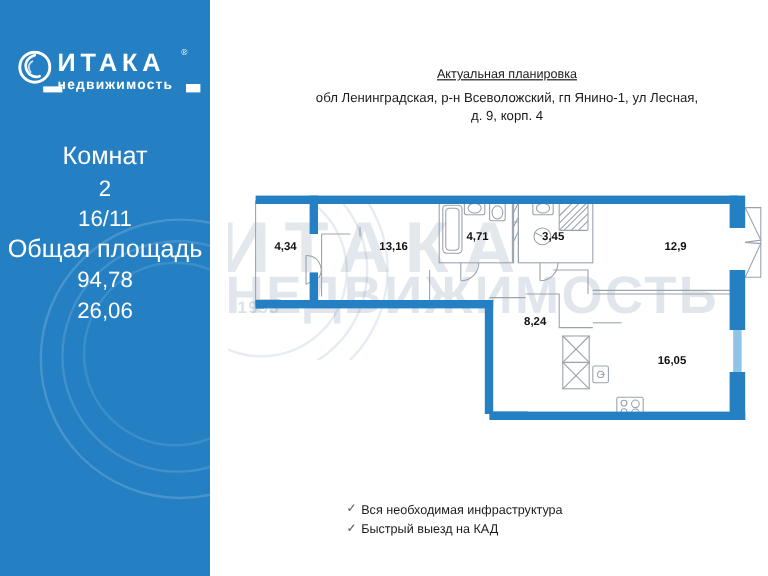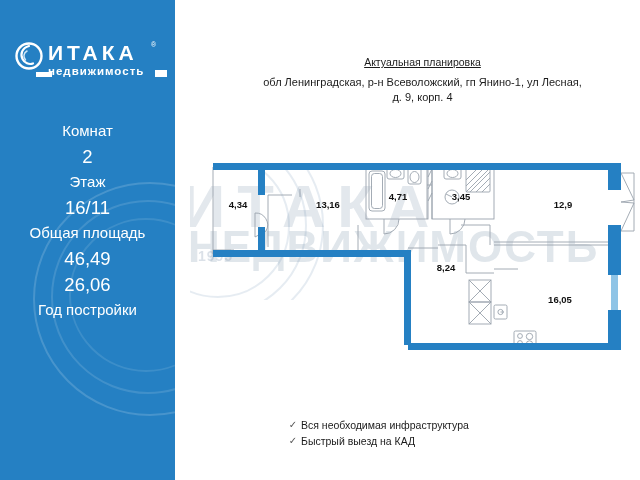--- a/index.html
+++ b/index.html
@@ -41,21 +41,21 @@
     white-space:nowrap;
   }
   #logo .bar-l{position:absolute;left:22px;top:32px;width:16px;height:5px;background:#fff;}
   #logo .bar-r{position:absolute;left:141px;top:30px;width:12px;height:7px;background:#fff;}
 
   
   #specs{
     position:absolute;left:0;top:118px;width:175px;
     text-align:center;color:#ffffff;
   }
-  #specs .row{font-size:15px;line-height:25.6px;white-space:nowrap;}
+  #specs .row{font-size:21px;line-height:25.6px;white-space:nowrap;}
   #specs .row.v{font-size:18.5px;}
 
   
   #content{position:absolute;left:190px;top:0;width:465px;height:480px;}
 
   #hdr{position:absolute;left:0;top:52px;width:465px;text-align:center;}
   #hdr .ttl{
     font-size:10.5px;color:#1b1b1b;text-decoration:underline;
     display:inline-block;margin-bottom:7px;
   }
@@ -119,26 +119,24 @@
       <div class="bar-l"></div>
       <div class="brand">ИТАКА</div>
       <div class="reg">®</div>
       <div class="sub">недвижимость</div>
       <div class="bar-r"></div>
     </div>
 
     <div id="specs">
       <div class="row">Комнат</div>
       <div class="row v">2</div>
-      <div class="row">Этаж</div>
       <div class="row v">16/11</div>
       <div class="row">Общая площадь</div>
-      <div class="row v">46,49</div>
+      <div class="row v">94,78</div>
       <div class="row v">26,06</div>
-      <div class="row">Год постройки</div>
     </div>
   </div>
 
   <div id="content">
 
     <div id="hdr">
       <div class="ttl">Актуальная планировка</div>
       <div class="addr">обл Ленинградская, р-н Всеволожский, гп Янино-1, ул Лесная,</div>
       <div class="addr">д. 9, корп. 4</div>
     </div>

